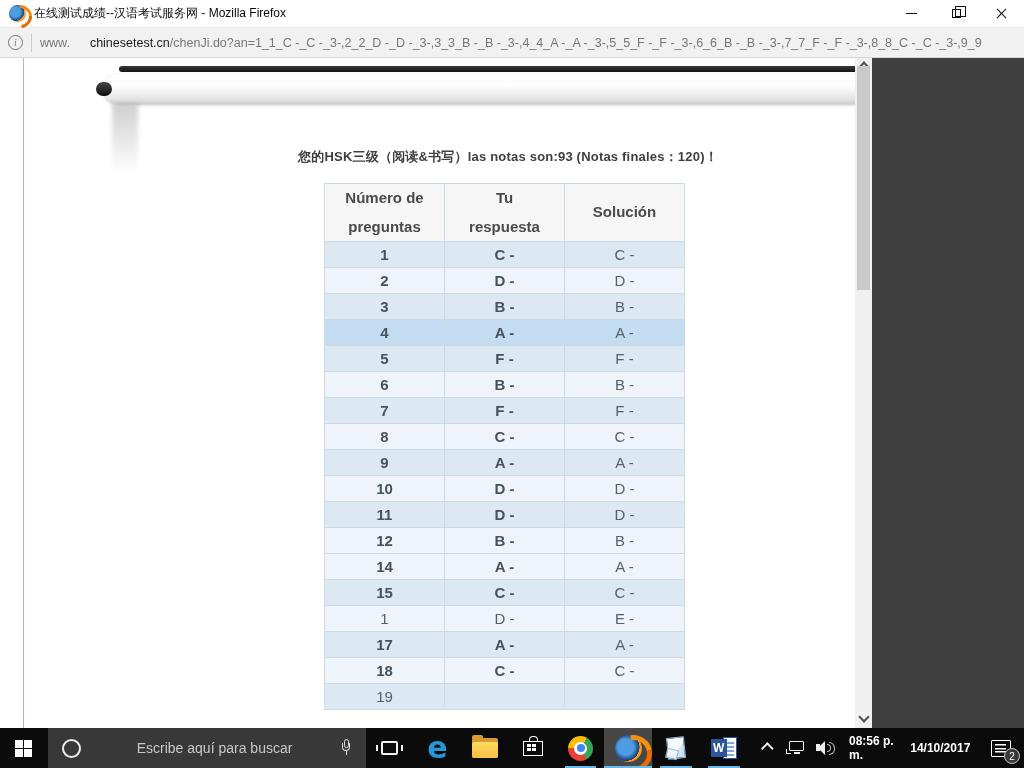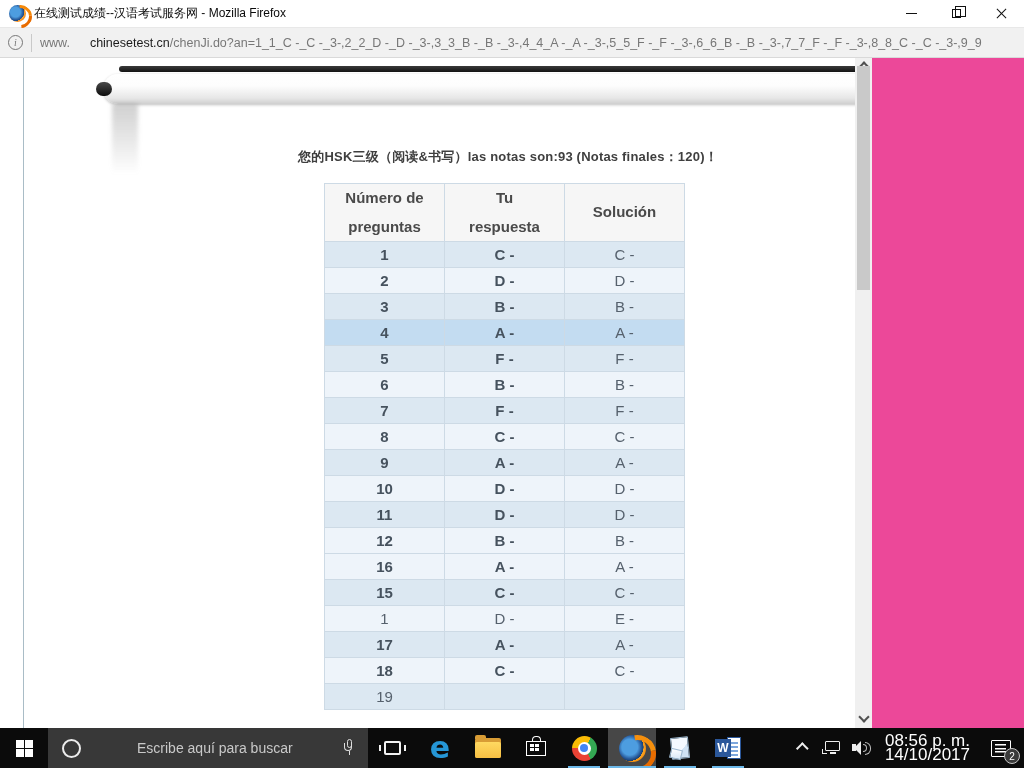--- a/index.html
+++ b/index.html
@@ -1,18 +1,18 @@
 <!DOCTYPE html>
 <html><head>
 <meta charset="utf-8">
 <style>
   * { margin:0; padding:0; box-sizing:border-box; }
   html,body { width:1024px; height:768px; overflow:hidden; }
   body { font-family:"Liberation Sans", sans-serif; }
-  .screen { position:relative; width:1024px; height:768px; background:#ec4899; overflow:hidden; }
+  .screen { position:relative; width:1024px; height:768px; background:#404040; overflow:hidden; }
 
   
   .titlebar { position:absolute; top:0; left:0; width:1024px; height:28px; background:#ffffff; display:flex; align-items:center; border-bottom:1px solid #e8e8e8; }
   .ff-logo { position:relative; width:17px; height:17px; margin-left:9px; border-radius:50%;
              background:radial-gradient(circle at 38% 42%, #4d9de0 0 34%, #2a5d9e 52%, #1d4a85 60%, transparent 61%), radial-gradient(circle at 50% 50%, #ffb345 0 48%, #f07c0c 78%, #d85e00 100%); }
   .ff-logo::after { content:""; position:absolute; left:0; top:0; width:100%; height:100%; border-radius:50%;
              border:3px solid transparent; border-top-color:#f5890a; border-right-color:#e86c00; transform:rotate(40deg); }
   .title-text { margin-left:8px; font-size:12px; color:#0a0a0a; }
   .win-controls { margin-left:auto; display:flex; height:100%; }
   .win-btn { width:45px; height:100%; display:flex; align-items:center; justify-content:center; }
@@ -118,21 +118,21 @@
   .chevron-up { width:9px; height:9px; border-top:2px solid #eee; border-right:2px solid #eee; transform:rotate(-45deg) translate(2px,2px); }
   .net-icon { position:relative; width:20px; height:16px; }
   .net-icon .mon { position:absolute; left:3px; top:1px; width:15px; height:10px; border:1.5px solid #eee; border-radius:1px; }
   .net-icon .base { position:absolute; left:8px; top:12px; width:6px; height:1.5px; background:#eee; }
   .net-icon .plug { position:absolute; left:0; top:9px; width:5px; height:5px; border-left:1.5px solid #eee; border-bottom:1.5px solid #eee; }
   .spk-icon { position:relative; width:20px; height:16px; }
   .spk-icon .body { position:absolute; left:0; top:4px; width:4px; height:7px; background:#eee; }
   .spk-icon .cone { position:absolute; left:2px; top:1px; width:0; height:0; border-right:7px solid #eee; border-top:7px solid transparent; border-bottom:7px solid transparent; }
   .spk-icon .w1 { position:absolute; left:11px; top:4px; width:4px; height:8px; border:1.5px solid #bbb; border-left:none; border-radius:0 8px 8px 0; }
   .spk-icon .w2 { position:absolute; left:13px; top:1.5px; width:6px; height:13px; border:1.5px solid #bbb; border-left:none; border-radius:0 10px 10px 0; }
-  .clock-block { display:flex; flex-direction:column; justify-content:center; align-items:center; font-size:17px; line-height:14px; color:#fff; padding:0 8px; }
+  .clock-block { display:flex; flex-direction:row; justify-content:center; align-items:center; font-size:12px; line-height:14px; color:#fff; padding:0 8px;font-weight:bold; }
   .notif-btn { width:46px; }
   .notif-icon { position:relative; width:20px; height:17px; border:1.5px solid #fff; border-radius:1px; background:#0b0b0b;
       background-image:linear-gradient(#fff,#fff),linear-gradient(#fff,#fff),linear-gradient(#fff,#fff);
       background-repeat:no-repeat; background-size:11px 1.5px; background-position:3px 3.5px,3px 7px,3px 10.5px; }
   .notif-badge { position:absolute; right:4px; bottom:4px; width:16px; height:16px; border-radius:50%; background:#3a3a3a; border:1px solid #c7c7c7; color:#fff; font-size:10px; display:flex; align-items:center; justify-content:center; }
 </style>
 </head>
 <body>
 
 <div class="screen">
@@ -235,21 +235,21 @@
               <td class="c-num">11</td>
               <td class="c-ans">D -</td>
               <td class="c-sol">D -</td>
             </tr>
             <tr class="r-even correct">
               <td class="c-num">12</td>
               <td class="c-ans">B -</td>
               <td class="c-sol">B -</td>
             </tr>
             <tr class="r-even correct">
-              <td class="c-num">16</td>
+              <td class="c-num">14</td>
               <td class="c-ans">A -</td>
               <td class="c-sol">A -</td>
             </tr>
             <tr class="r-odd correct">
               <td class="c-num">15</td>
               <td class="c-ans">C -</td>
               <td class="c-sol">C -</td>
             </tr>
             <tr class="r-even incorrect">
               <td class="c-num">1</td>

